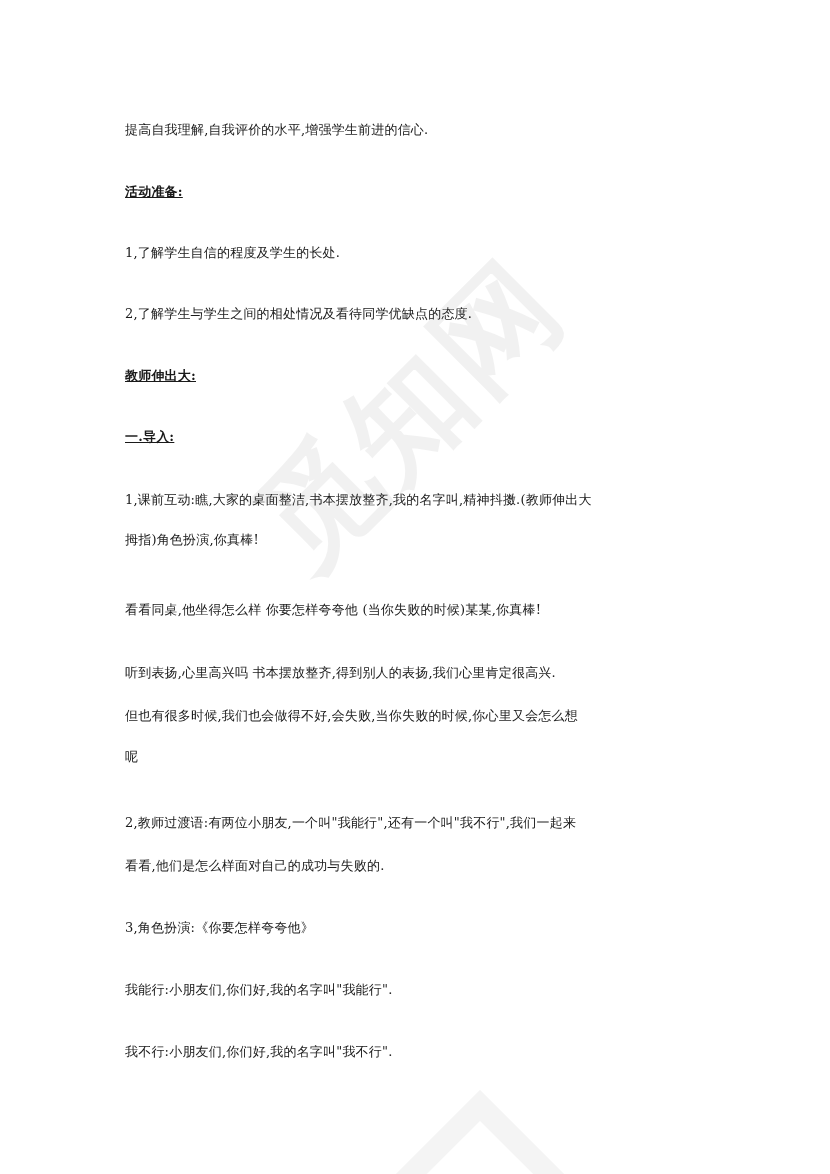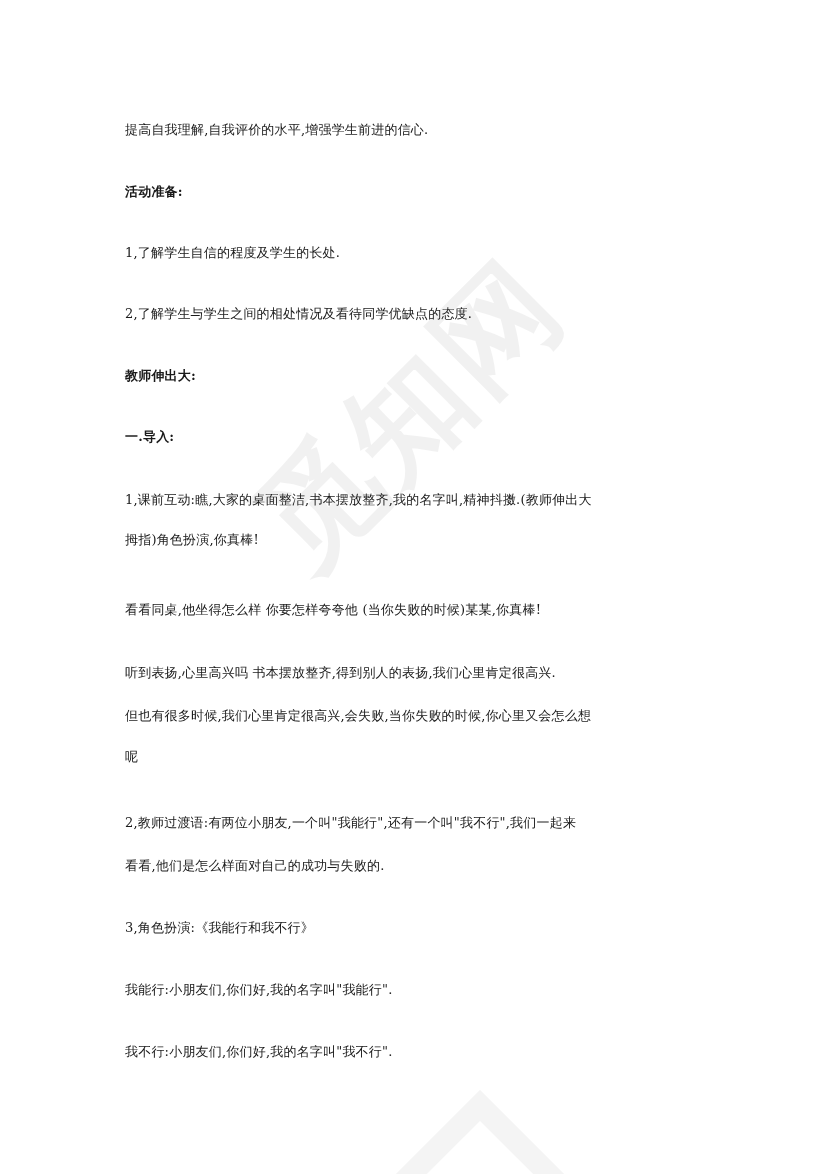--- a/index.html
+++ b/index.html
@@ -54,20 +54,21 @@
       position: absolute;
       left: 0;
       font-size: 13px;
       line-height: 22px;
       white-space: nowrap;
       letter-spacing: 0.2px;
       text-align: center;
     }
     .heading {
       font-weight: bold;
+      text-decoration: underline;
     }
   </style>
 </head>
 <body>
 
 <div class="page">
 
   <div class="watermark wm-1">觅知网</div>
   <div class="wm-badge wm-badge-2"></div>
 
@@ -83,25 +84,25 @@
     <div class="line heading" style="top:365px">教师伸出大:</div>
 
     <div class="line heading" style="top:426px">一.导入:</div>
 
     <div class="line" style="top:489px">1,课前互动:瞧,大家的桌面整洁,书本摆放整齐,我的名字叫,精神抖擞.(教师伸出大</div>
     <div class="line" style="top:529px">拇指)角色扮演,你真棒!</div>
 
     <div class="line" style="top:599px">看看同桌,他坐得怎么样  你要怎样夸夸他  (当你失败的时候)某某,你真棒!</div>
 
     <div class="line" style="top:662px">听到表扬,心里高兴吗  书本摆放整齐,得到别人的表扬,我们心里肯定很高兴.</div>
-    <div class="line" style="top:705px">但也有很多时候,我们心里肯定很高兴,会失败,当你失败的时候,你心里又会怎么想</div>
+    <div class="line" style="top:705px">但也有很多时候,我们也会做得不好,会失败,当你失败的时候,你心里又会怎么想</div>
     <div class="line" style="top:746px">呢</div>
 
     <div class="line" style="top:812px">2,教师过渡语:有两位小朋友,一个叫"我能行",还有一个叫"我不行",我们一起来</div>
     <div class="line" style="top:855px">看看,他们是怎么样面对自己的成功与失败的.</div>
 
-    <div class="line" style="top:917px">3,角色扮演:《我能行和我不行》</div>
+    <div class="line" style="top:917px">3,角色扮演:《你要怎样夸夸他》</div>
 
     <div class="line" style="top:979px">我能行:小朋友们,你们好,我的名字叫"我能行".</div>
 
     <div class="line" style="top:1041px">我不行:小朋友们,你们好,我的名字叫"我不行".</div>
   </div>
 </div>
 
 </body></html>

